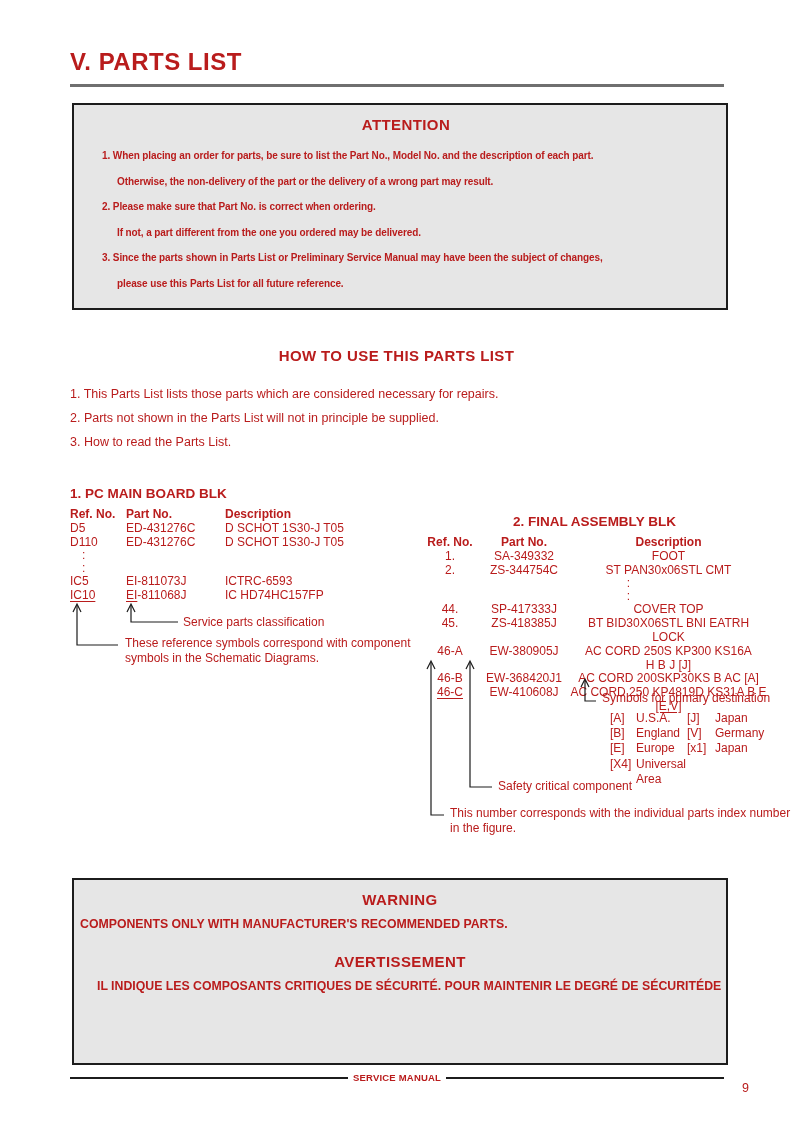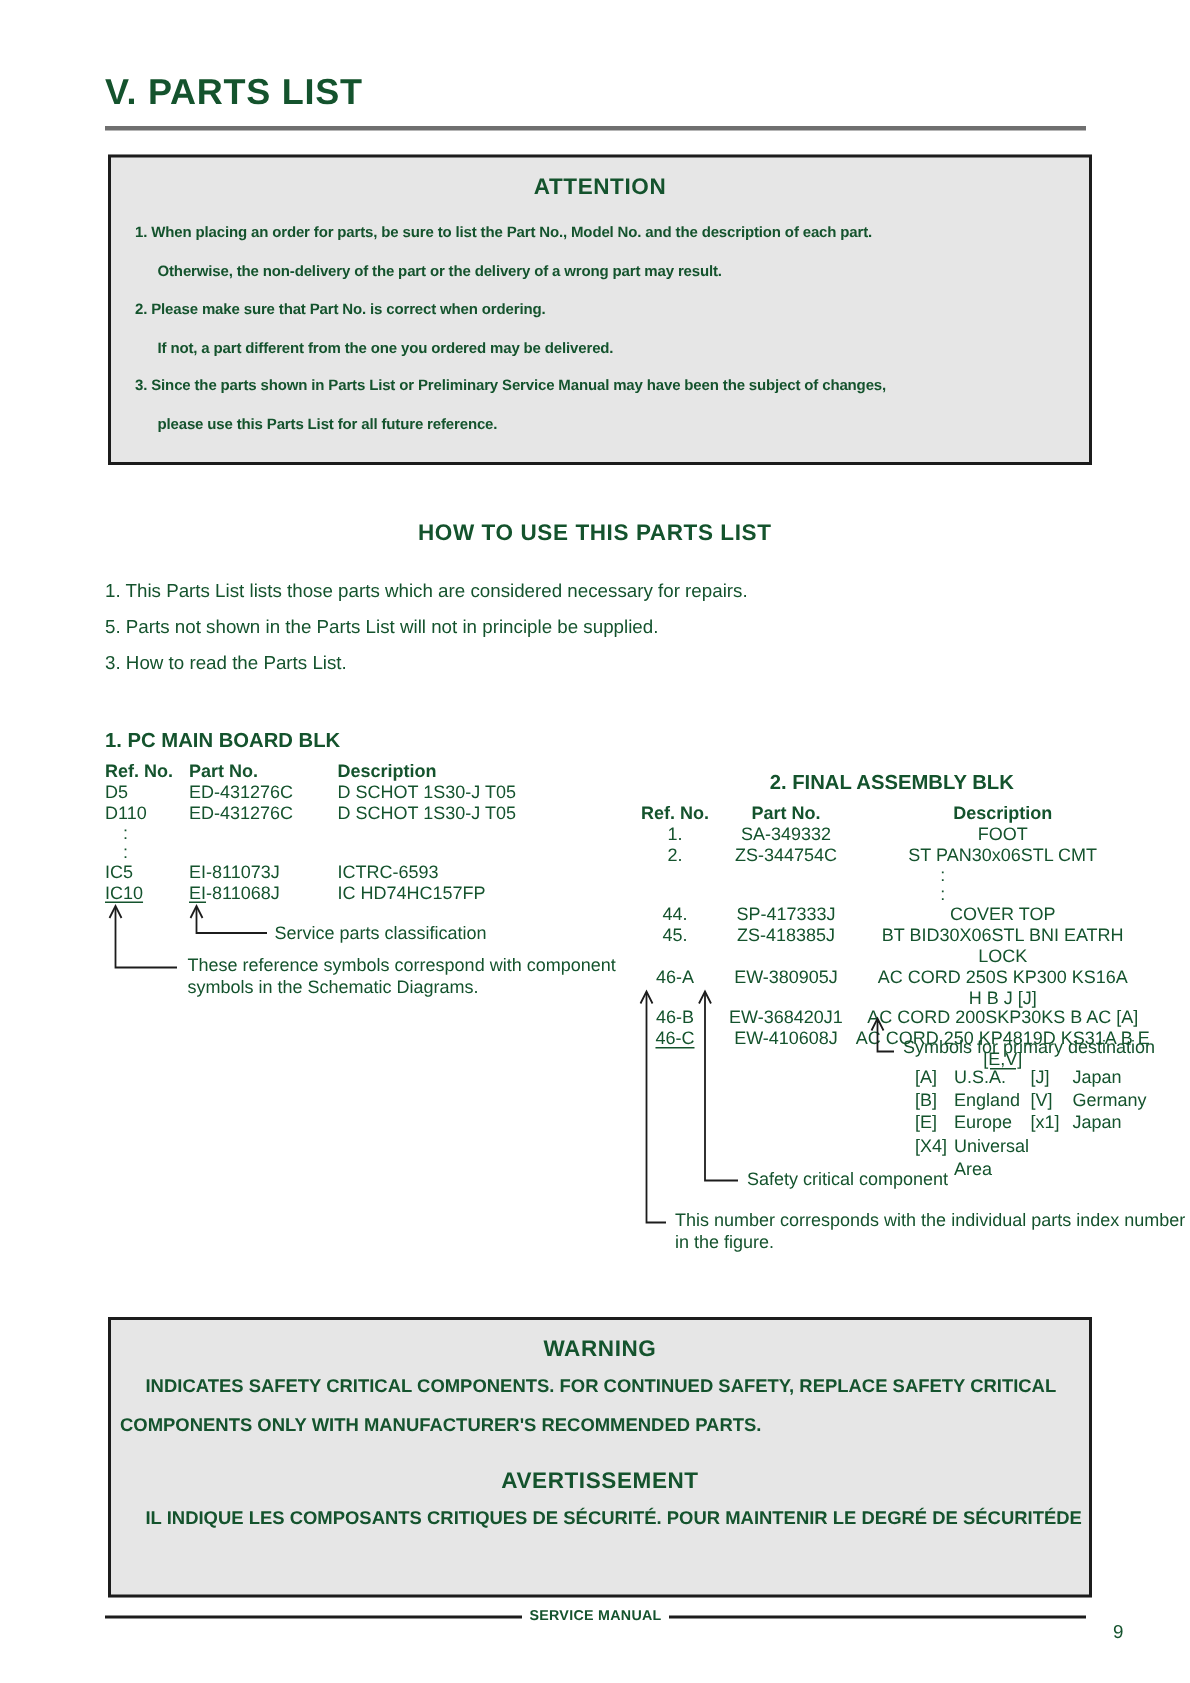--- a/index.html
+++ b/index.html
@@ -2,31 +2,31 @@
 <html><head>
 <meta charset="utf-8">
 <style>
   * { box-sizing: border-box; margin: 0; padding: 0; }
   body { background: #ffffff; }
   .page {
     position: relative;
     width: 793px; height: 1122px;
     background: #ffffff;
     font-family: "Liberation Sans", sans-serif;
-    color: #14532d;
+    color: #b91c1c;
     overflow: hidden;
   }
 
   
   .page-title { position: absolute; left: 70px; top: 48px; font-size: 24px; font-weight: bold; letter-spacing: .5px; }
   .title-rule { position: absolute; left: 70px; top: 84px; width: 654px; height: 3px; background: #6f6f6f; }
 
   
   .box { position: absolute; left: 72px; width: 656px; background: #e6e6e6; border: 2px solid #1c1c1c; overflow: hidden; }
-  .attention-box { top: 103px; height: 207px; }
+  .attention-box { top: 103px; height: 207px; padding-left: 12px; }
   .warning-box { top: 878px; height: 187px; }
   .box-heading { text-align: center; font-weight: bold; font-size: 15px; margin-top: 11px; letter-spacing: .4px; }
 
   .att-list { margin: 10px 6px 0 16px; font-weight: bold; font-size: 10px; letter-spacing: -0.1px; }
   .att-line { line-height: 25.5px; white-space: nowrap; }
   .att-cont { margin-left: 15px; }
 
   
   .howto-heading { position: absolute; top: 347px; left: 0; width: 100%; text-align: center; font-size: 15px; font-weight: bold; letter-spacing: .4px; }
   .howto-list { position: absolute; left: 70px; top: 382px; font-size: 12.5px; }
@@ -97,21 +97,21 @@
       <div class="att-item">
         <div class="att-line"><span>3.</span> <span>Since the parts shown in Parts List or Preliminary Service Manual may have been the subject of changes,</span></div>
         <div class="att-line att-cont">please use this Parts List for all future reference.</div>
       </div>
     </div>
   </div>
 
   <div class="howto-heading">HOW TO USE THIS PARTS LIST</div>
   <div class="howto-list">
     <div class="howto-item">1. This Parts List lists those parts which are considered necessary for repairs.</div>
-    <div class="howto-item">5. Parts not shown in the Parts List will not in principle be supplied.</div>
+    <div class="howto-item">2. Parts not shown in the Parts List will not in principle be supplied.</div>
     <div class="howto-item">3. How to read the Parts List.</div>
   </div>
 
   <div class="tbl tbl-left">
     <div class="tbl-title">1. PC MAIN BOARD BLK</div>
     <div class="trow thead">
       <span class="c-ref">Ref. No.</span>
       <span class="c-part">Part No.</span>
       <span class="c-desc">Description</span>
     </div>
@@ -252,21 +252,20 @@
       <path d="M470,662 L470,787 L492,787"></path>
 
       <path d="M581,687 L585,679 L589,687"></path>
       <path d="M585,680 L585,701 L596,701"></path>
     </g>
   </svg>
 
   <div class="box warning-box">
     <div class="box-heading">WARNING</div>
     <div class="warn-body">
-      <div class="warn-line warn-indent">INDICATES SAFETY CRITICAL COMPONENTS. FOR CONTINUED SAFETY, REPLACE SAFETY CRITICAL</div>
       <div class="warn-line">COMPONENTS ONLY WITH MANUFACTURER'S RECOMMENDED PARTS.</div>
     </div>
     <div class="box-heading fr-heading">AVERTISSEMENT</div>
     <div class="warn-body">
       <div class="warn-line warn-indent">IL INDIQUE LES COMPOSANTS CRITIQUES DE SÉCURITÉ. POUR MAINTENIR LE DEGRÉ DE SÉCURITÉDE</div>
     </div>
   </div>
 
   <div class="footer">
     <div class="fline"></div>

